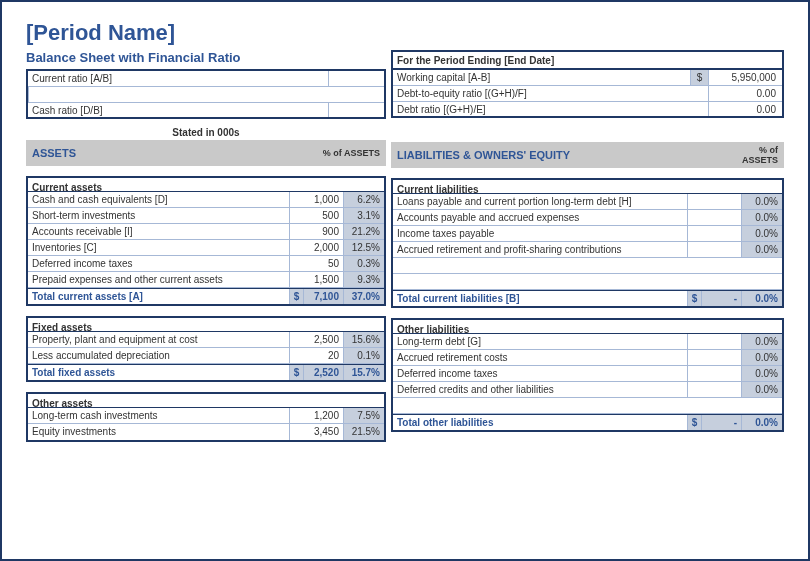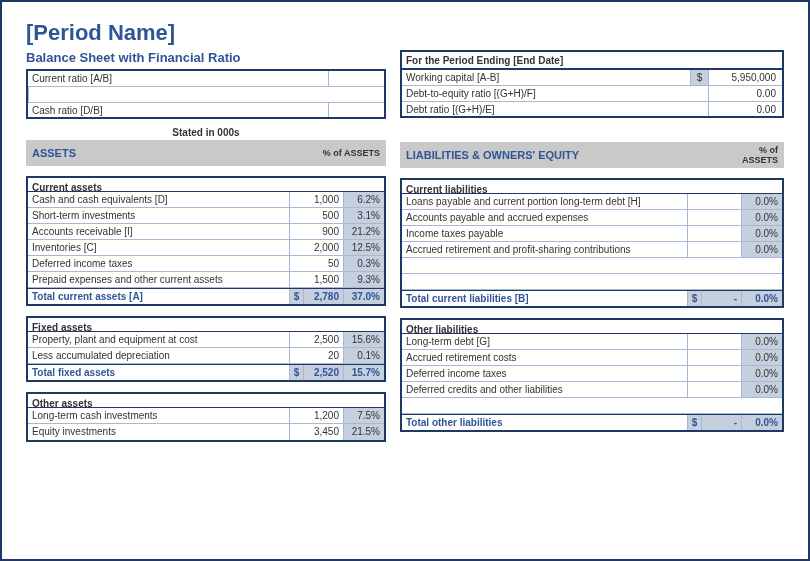--- a/index.html
+++ b/index.html
@@ -18,21 +18,21 @@
     position: relative;
   }
   .company {
     color: #2f5596;
     font-size: 22px;
     font-weight: bold;
     margin-bottom: 4px;
   }
   .cols {
     display: flex;
-    gap: 14px;
+    gap: 5px;
   }
   .col-left { width: 360px; }
   .col-right { flex: 1; }
   .title {
     color: #2f5596;
     font-weight: bold;
     font-size: 13px;
     margin-bottom: 4px;
   }
   .box {
@@ -175,21 +175,21 @@
             <div class="pct">0.3%</div>
           </div>
         <div class="trow">
             <div class="lab">Prepaid expenses and other current assets</div>
             <div class="num">1,500</div>
             <div class="pct">9.3%</div>
           </div>
         <div class="trow tot">
             <div class="lab">Total current assets [A]</div>
             <div class="cur">$</div>
-            <div class="num" style="width:40px">2,780</div>
+            <div class="num" style="width:40px">7,100</div>
             <div class="pct">37.0%</div>
           </div>
       </div>
 
       <div class="subhead">Fixed assets</div>
       <div class="tbl">
         <div class="trow">
             <div class="lab">Property, plant and equipment at cost</div>
             <div class="num">2,500</div>
             <div class="pct">15.6%</div>

